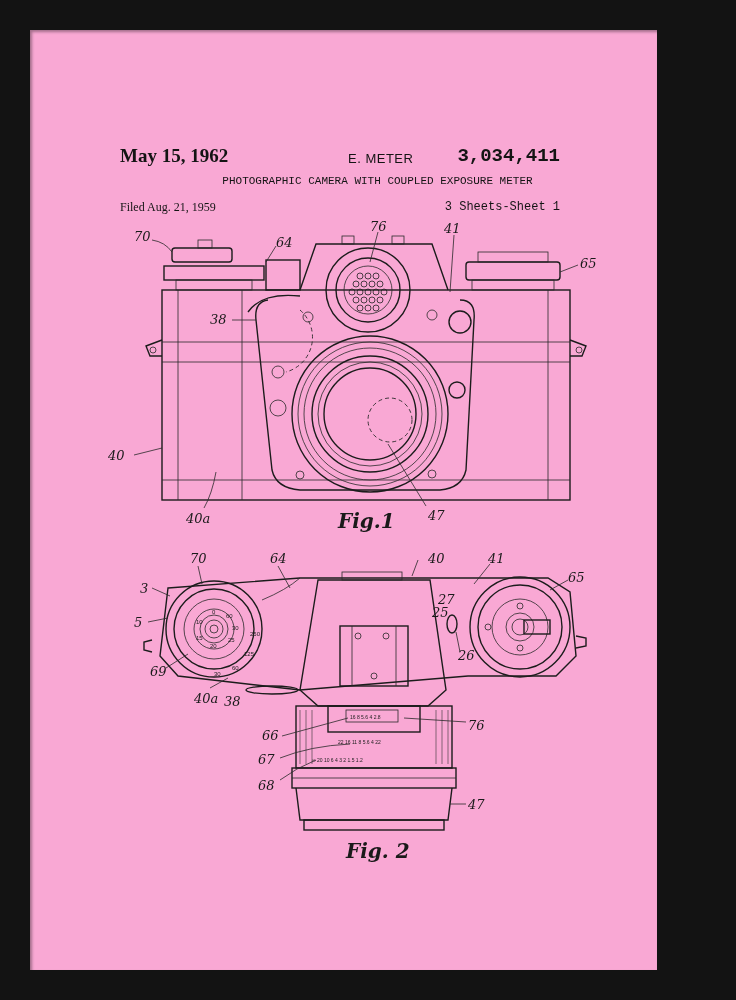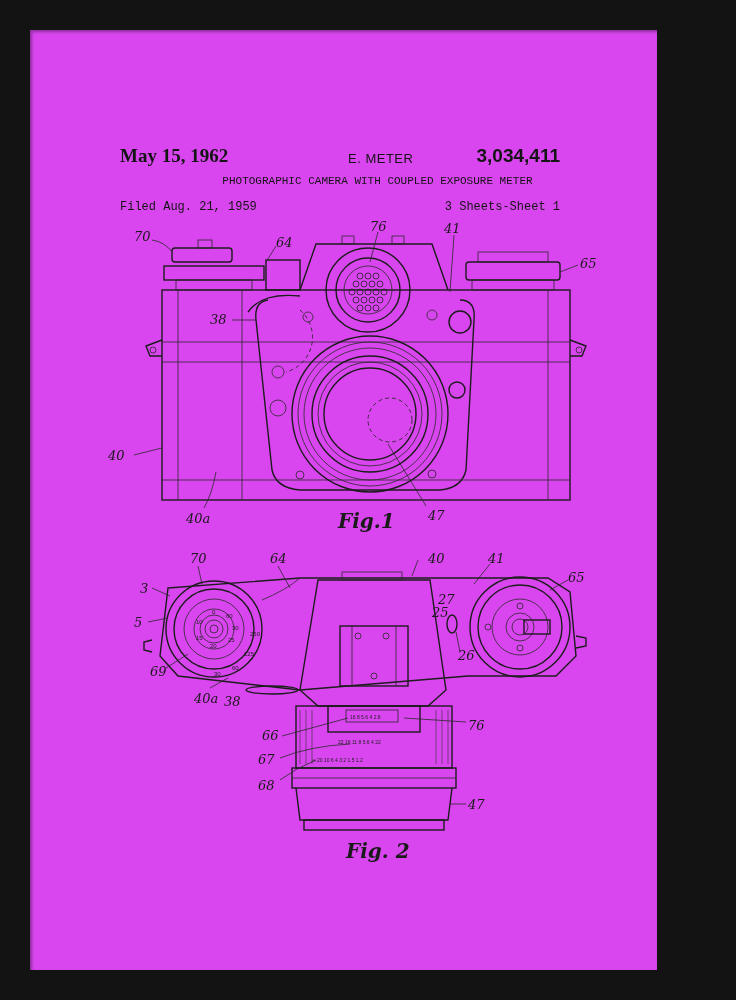--- a/index.html
+++ b/index.html
@@ -1,24 +1,24 @@
 <!DOCTYPE html>
 <html><head>
 <meta charset="utf-8">
 <style>
   html,body{margin:0;padding:0;}
   body{width:736px;height:1000px;background:#111;position:relative;overflow:hidden;font-family:"Liberation Serif",serif;}
   .frame{position:absolute;left:0;top:0;width:736px;height:1000px;background:#131313;}
-  .paper{position:absolute;left:30px;top:30px;width:627px;height:940px;background:#d946ef;box-shadow:inset 2px 2px 3px rgba(0,0,0,0.35);}
+  .paper{position:absolute;left:30px;top:30px;width:627px;height:940px;background:#f9a8d4;box-shadow:inset 2px 2px 3px rgba(0,0,0,0.35);}
   .hdr{position:absolute;color:#141414;}
   .date{left:90px;top:115px;font-family:"Liberation Serif",serif;font-weight:bold;font-size:19px;}
   .inventor{left:318px;top:121px;font-family:"Liberation Sans",sans-serif;font-size:13px;letter-spacing:0.5px;}
-  .patent{right:97px;top:115px;font-family:Liberation Sans, sans-serif;font-weight:bold;font-size:19px;}
+  .patent{right:97px;top:115px;font-family:Liberation Mono, monospace;font-weight:bold;font-size:19px;}
   .title{left:0;width:679px;text-align:center;top:145px;font-family:"Liberation Mono",monospace;font-size:11px;padding-left:16px;box-sizing:border-box;}
-  .filed{left:90px;top:170px;font-family:Liberation Mono, monospace;font-size:12px;}
+  .filed{left:90px;top:170px;font-family:Liberation Serif, serif;font-size:12px;}
   .sheets{right:97px;top:170px;font-family:"Liberation Mono",monospace;font-size:12px;text-align:center;}
   svg{position:absolute;left:0;top:0;}
   .lbl{font-family:"DejaVu Serif",serif;font-style:italic;font-size:13px;fill:#1a1a1a;}
   .fig{font-family:"DejaVu Serif",serif;font-style:italic;font-weight:bold;font-size:20px;fill:#1a1a1a;}
   .ln{stroke:#1c1c1c;fill:none;stroke-width:1.4;}
   .thin{stroke:#2a2a2a;fill:none;stroke-width:0.8;}
   .dash{stroke:#2a2a2a;fill:none;stroke-width:0.9;stroke-dasharray:4 3;}
 </style>
 </head>
 <body>

